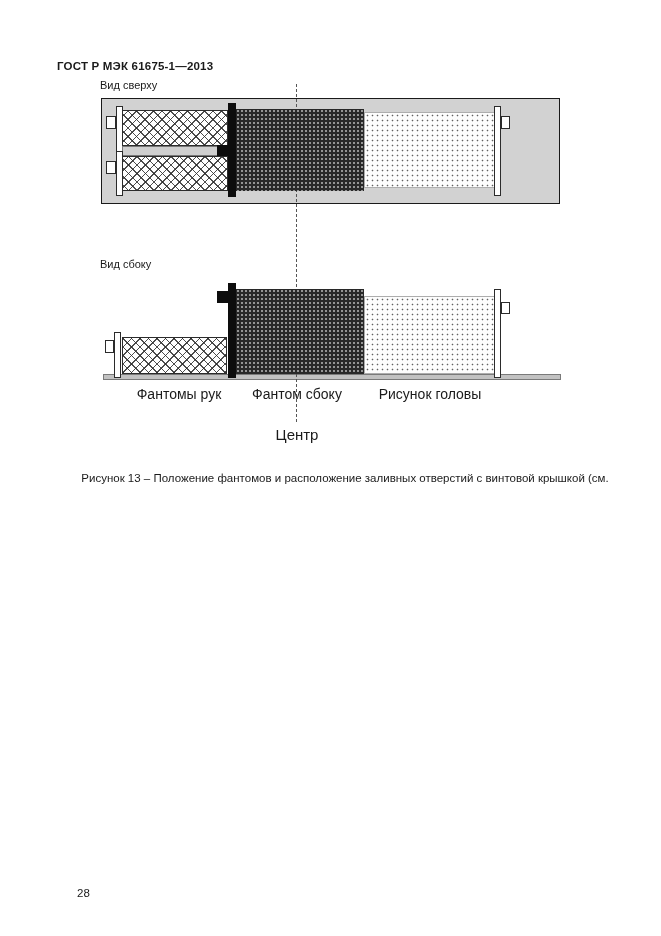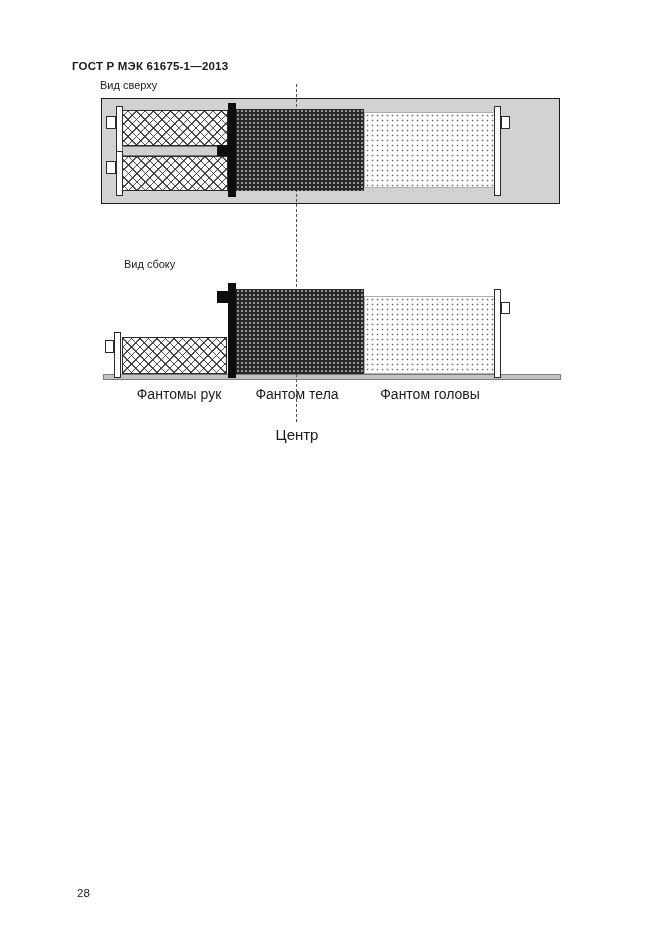--- a/index.html
+++ b/index.html
@@ -59,21 +59,21 @@
   .cap{background:#ffffff;border:1px solid #2b2b2b;}
   .tab{background:#ffffff;border:1px solid #2b2b2b;}
   .dark-solid{background:#0d0d0d;}
   .gap-bar{background:#cfcfcf;border:1px solid #777;}
 </style>
 </head>
 <body>
 
 <div class="page">
 
-  <div class="abs txt doc-header" style="left:72px;top:60px;">ГОСТ Р МЭК 61675-1—2013</div>
+  <div class="abs txt doc-header" style="left:57px;top:60px;">ГОСТ Р МЭК 61675-1—2013</div>
 
   <div class="abs dash-line" style="left:296px;top:84px;height:338px;"></div>
 
   <div class="abs txt view-label" style="left:100px;top:79px;text-align:right;">Вид сверху</div>
 
   <div class="abs table-top" style="left:101px;top:98px;width:459px;height:106px;"></div>
 
   <div class="abs shape chain" style="left:118px;top:110px;width:110px;height:36px;"></div>
   <div class="abs shape cap" style="left:116px;top:106px;width:7px;height:46px;"></div>
   <div class="abs shape tab" style="left:106px;top:116px;width:10px;height:13px;"></div>
@@ -85,40 +85,41 @@
   <div class="abs shape cap" style="left:116px;top:151px;width:7px;height:45px;"></div>
   <div class="abs shape tab" style="left:106px;top:161px;width:10px;height:13px;"></div>
 
   <div class="abs shape dark-dots" style="left:228px;top:109px;width:136px;height:82px;"></div>
   <div class="abs shape dark-solid" style="left:228px;top:103px;width:8px;height:94px;"></div>
 
   <div class="abs shape light-dots" style="left:364px;top:112px;width:132px;height:76px;"></div>
   <div class="abs shape cap" style="left:494px;top:106px;width:7px;height:90px;"></div>
   <div class="abs shape tab" style="left:501px;top:116px;width:9px;height:13px;"></div>
 
-  <div class="abs txt view-label" style="left:100px;top:258px;margin-left:24px;">Вид сбоку</div>
+  <div class="abs txt view-label" style="left:100px;top:258px;">Вид сбоку</div>
 
   <div class="abs baseline" style="left:103px;top:374px;width:458px;height:6px;"></div>
 
   <div class="abs shape chain" style="left:122px;top:337px;width:105px;height:37px;"></div>
   <div class="abs shape cap" style="left:114px;top:332px;width:7px;height:46px;"></div>
   <div class="abs shape tab" style="left:105px;top:340px;width:9px;height:13px;"></div>
 
   <div class="abs shape dark-dots" style="left:228px;top:289px;width:136px;height:85px;"></div>
   <div class="abs shape dark-solid" style="left:228px;top:283px;width:8px;height:95px;"></div>
   <div class="abs shape dark-solid" style="left:217px;top:291px;width:11px;height:12px;"></div>
 
   <div class="abs shape light-dots" style="left:364px;top:296px;width:132px;height:78px;"></div>
   <div class="abs shape cap" style="left:494px;top:289px;width:7px;height:89px;"></div>
   <div class="abs shape tab" style="left:501px;top:302px;width:9px;height:12px;"></div>
 
   <div class="abs txt part-label" style="left:179px;top:386px;z-index:2;">Фантомы рук</div>
-  <div class="abs txt part-label" style="left:297px;top:386px;z-index:2;">Фантом тела</div>
-  <div class="abs txt part-label" style="left:430px;top:386px;z-index:2;">Фантом головы</div>
+  <div class="abs txt part-label" style="left:297px;top:386px;z-index:2;">Фантом сбоку</div>
+  <div class="abs txt part-label" style="left:430px;top:386px;z-index:2;">Рисунок головы</div>
 
   <div class="abs txt center-label" style="left:297px;top:426px;">Центр</div>
 
   <div class="abs caption" style="left:80px;top:471px;width:530px;">
+    <div>Рисунок 13 – Положение фантомов и расположение заливных отверстий с винтовой крышкой (см.</div>
   </div>
 
   <div class="abs txt page-num" style="left:77px;top:887px;">28</div>
 
 </div>
 
 </body></html>

